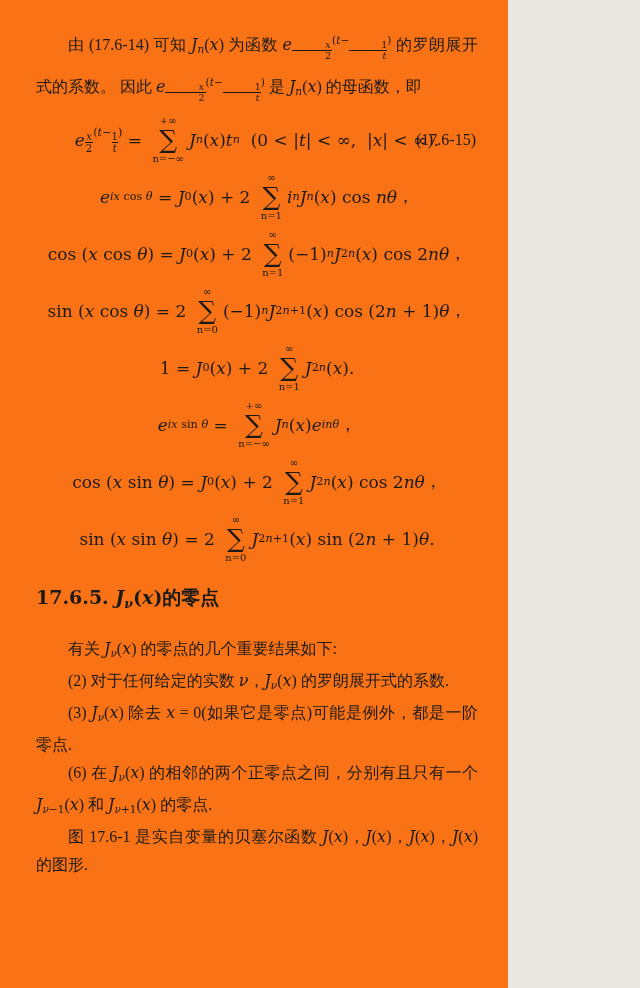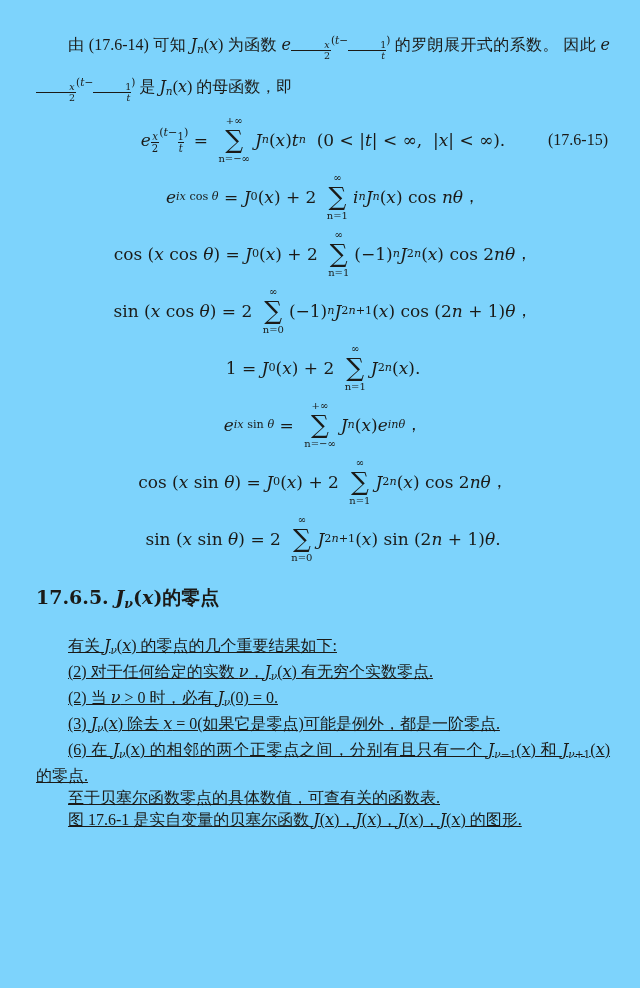--- a/index.html
+++ b/index.html
@@ -3,37 +3,37 @@
 <meta charset="utf-8">
 <style>
   html,body { margin:0; padding:0; }
   body {
     width:640px; height:988px;
     background:#e9e7e1;
     font-family:"Liberation Serif", serif;
   }
   .page {
     box-sizing:border-box;
-    width:640px; height:988px;
-    background:#7dd3fc;
+    width:508px; height:988px;
+    background:#f97316;
     color:#1b1a17;
     padding:24px 30px 8px 36px;
     overflow:hidden;
     position:relative;
   }
   
   .para {
     margin:0;
     font-size:16px;
     line-height:33px;
     text-indent:2em;
     text-align:justify;
   }
   .para.flush { text-indent:0; }
-  .para.tight { line-height:22px;text-decoration:underline; }
+  .para.tight { line-height:28px; }
   .heading {
     margin:20px 0 18px 0;
     font-size:19px;
     font-weight:bold;
     line-height:26px;
   }
   
   .eq {
     position:relative;
     display:flex;
@@ -91,21 +91,19 @@
         <span class="eq-body"><span class="m-i">e</span><span class="m-sup"><span class="m-i">ix</span><span class="m-r"> sin </span><span class="m-i">θ</span></span><span class="m-r"> = </span><span class="m-sum"><span class="lim">+∞</span><span class="sig">∑</span><span class="lim">n=−∞</span></span><span class="m-i">J</span><span class="m-sub"><span class="m-i">n</span></span><span class="m-r">(</span><span class="m-i">x</span><span class="m-r">)</span><span class="m-i">e</span><span class="m-sup"><span class="m-i">inθ</span></span><span class="m-r">，</span></span>
       </div>
       <div class="eq">
         <span class="eq-body"><span class="m-r">cos (</span><span class="m-i">x</span><span class="m-r"> sin </span><span class="m-i">θ</span><span class="m-r">) = </span><span class="m-i">J</span><span class="m-sub"><span class="m-r">0</span></span><span class="m-r">(</span><span class="m-i">x</span><span class="m-r">) + 2 </span><span class="m-sum"><span class="lim">∞</span><span class="sig">∑</span><span class="lim">n=1</span></span><span class="m-i">J</span><span class="m-sub"><span class="m-r">2</span><span class="m-i">n</span></span><span class="m-r">(</span><span class="m-i">x</span><span class="m-r">) cos 2</span><span class="m-i">nθ</span><span class="m-r">，</span></span>
       </div>
       <div class="eq">
         <span class="eq-body"><span class="m-r">sin (</span><span class="m-i">x</span><span class="m-r"> sin </span><span class="m-i">θ</span><span class="m-r">) = 2 </span><span class="m-sum"><span class="lim">∞</span><span class="sig">∑</span><span class="lim">n=0</span></span><span class="m-i">J</span><span class="m-sub"><span class="m-r">2</span><span class="m-i">n</span><span class="m-r">+1</span></span><span class="m-r">(</span><span class="m-i">x</span><span class="m-r">) sin (2</span><span class="m-i">n</span><span class="m-r"> + 1)</span><span class="m-i">θ</span><span class="m-r">.</span></span>
       </div>
       <h2 class="heading"><span class="m-r">17.6.5. </span><span class="m-i">J</span><span class="m-sub"><span class="m-i">ν</span></span><span class="m-r">(</span><span class="m-i">x</span><span class="m-r">)的零点</span></h2>
       <p class="para tight"><span class="m-r">有关 </span><span class="m-i">J</span><span class="m-sub"><span class="m-i">ν</span></span><span class="m-r">(</span><span class="m-i">x</span><span class="m-r">) 的零点的几个重要结果如下:</span></p>
-      <p class="para tight"><span class="m-r">(2) 对于任何给定的实数 </span><span class="m-i">ν</span><span class="m-r">，</span><span class="m-i">J</span><span class="m-sub"><span class="m-i">ν</span></span><span class="m-r">(</span><span class="m-i">x</span><span class="m-r">) 有无穷个实数零点.</span></p>
-      <p class="para tight"><span class="m-r">(2) 当 </span><span class="m-i">ν</span><span class="m-r"> &gt; 0 时，必有 </span><span class="m-i">J</span><span class="m-sub"><span class="m-i">ν</span></span><span class="m-r">(0) = 0.</span></p>
+      <p class="para tight"><span class="m-r">(2) 对于任何给定的实数 </span><span class="m-i">ν</span><span class="m-r">，</span><span class="m-i">J</span><span class="m-sub"><span class="m-i">ν</span></span><span class="m-r">(</span><span class="m-i">x</span><span class="m-r">) 的罗朗展开式的系数.</span></p>
       <p class="para tight"><span class="m-r">(3) </span><span class="m-i">J</span><span class="m-sub"><span class="m-i">ν</span></span><span class="m-r">(</span><span class="m-i">x</span><span class="m-r">) 除去 </span><span class="m-i">x</span><span class="m-r"> = 0(如果它是零点)可能是例外，都是一阶零点.</span></p>
       <p class="para tight"><span class="m-r">(6) 在 </span><span class="m-i">J</span><span class="m-sub"><span class="m-i">ν</span></span><span class="m-r">(</span><span class="m-i">x</span><span class="m-r">) 的相邻的两个正零点之间，分别有且只有一个 </span><span class="m-i">J</span><span class="m-sub"><span class="m-i">ν</span><span class="m-r">−1</span></span><span class="m-r">(</span><span class="m-i">x</span><span class="m-r">) 和 </span><span class="m-i">J</span><span class="m-sub"><span class="m-i">ν</span><span class="m-r">+1</span></span><span class="m-r">(</span><span class="m-i">x</span><span class="m-r">) 的零点.</span></p>
-      <p class="para tight"><span class="m-r">至于贝塞尔函数零点的具体数值，可查有关的函数表.</span></p>
       <p class="para tight"><span class="m-r">图 17.6-1 是实自变量的贝塞尔函数 </span><span class="m-i">J</span><span class="m-r">(</span><span class="m-i">x</span><span class="m-r">)，</span><span class="m-i">J</span><span class="m-r">(</span><span class="m-i">x</span><span class="m-r">)，</span><span class="m-i">J</span><span class="m-r">(</span><span class="m-i">x</span><span class="m-r">)，</span><span class="m-i">J</span><span class="m-r">(</span><span class="m-i">x</span><span class="m-r">) 的图形.</span></p>
     </main>
 
 </div>
 
 </body></html>

